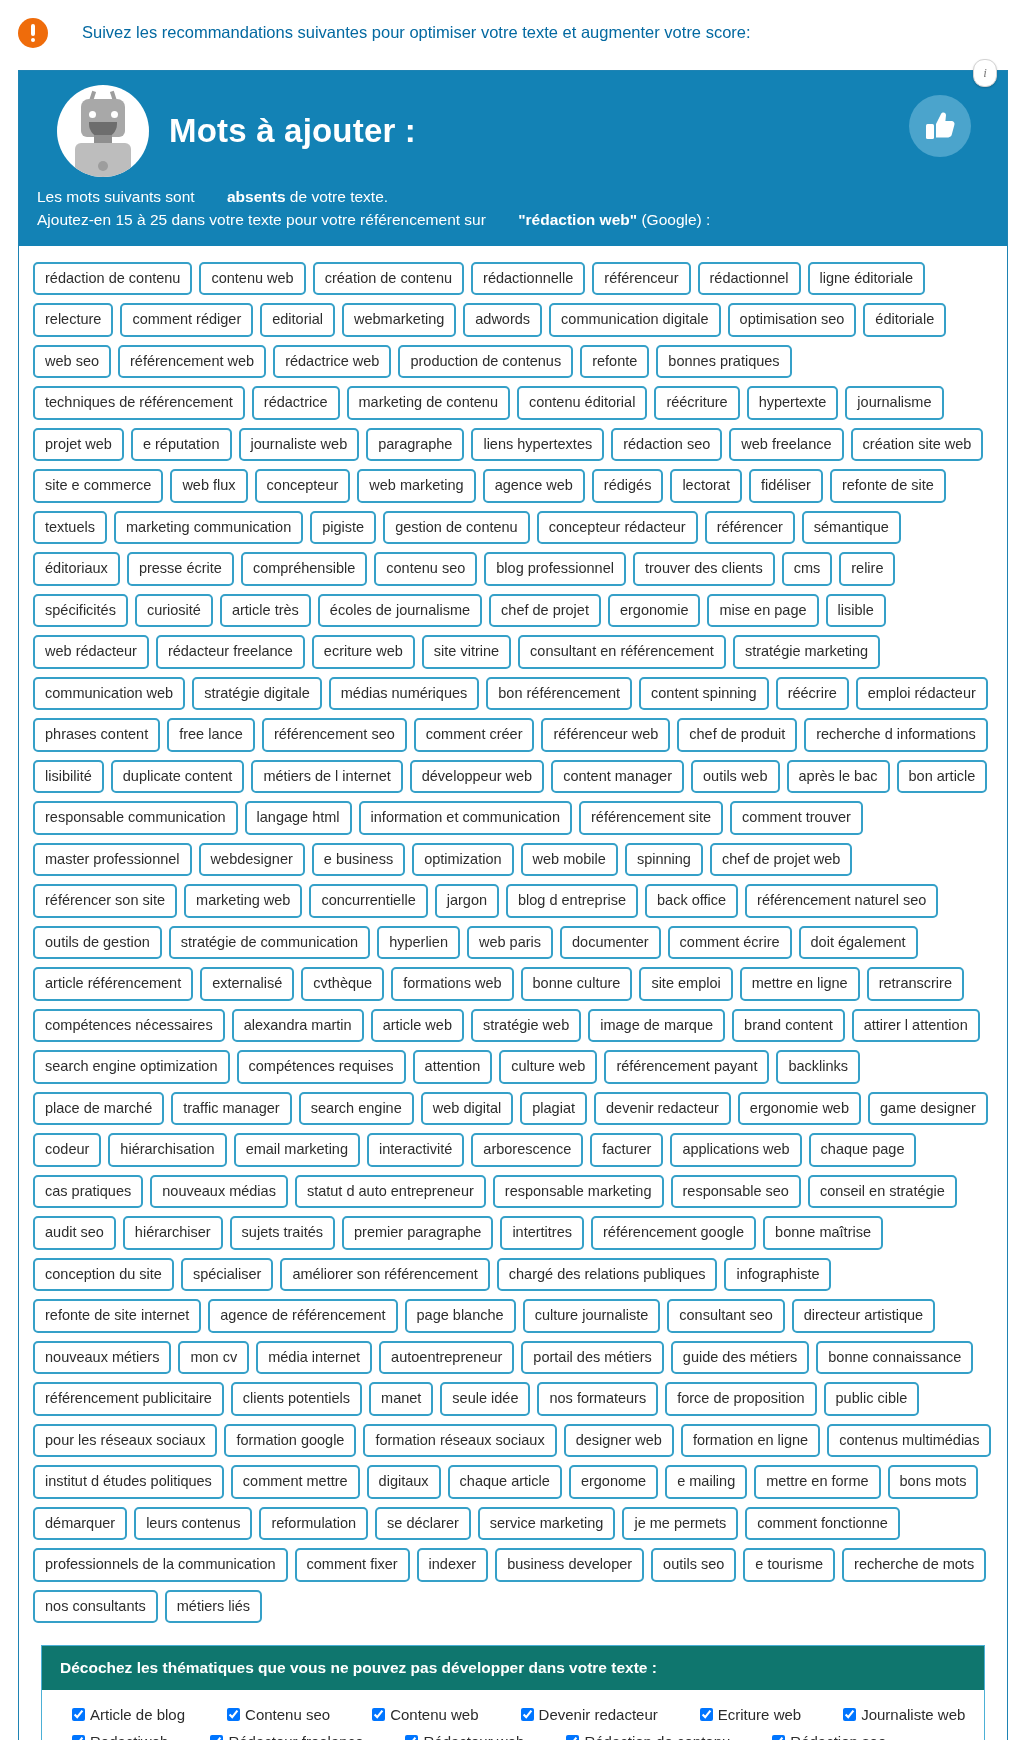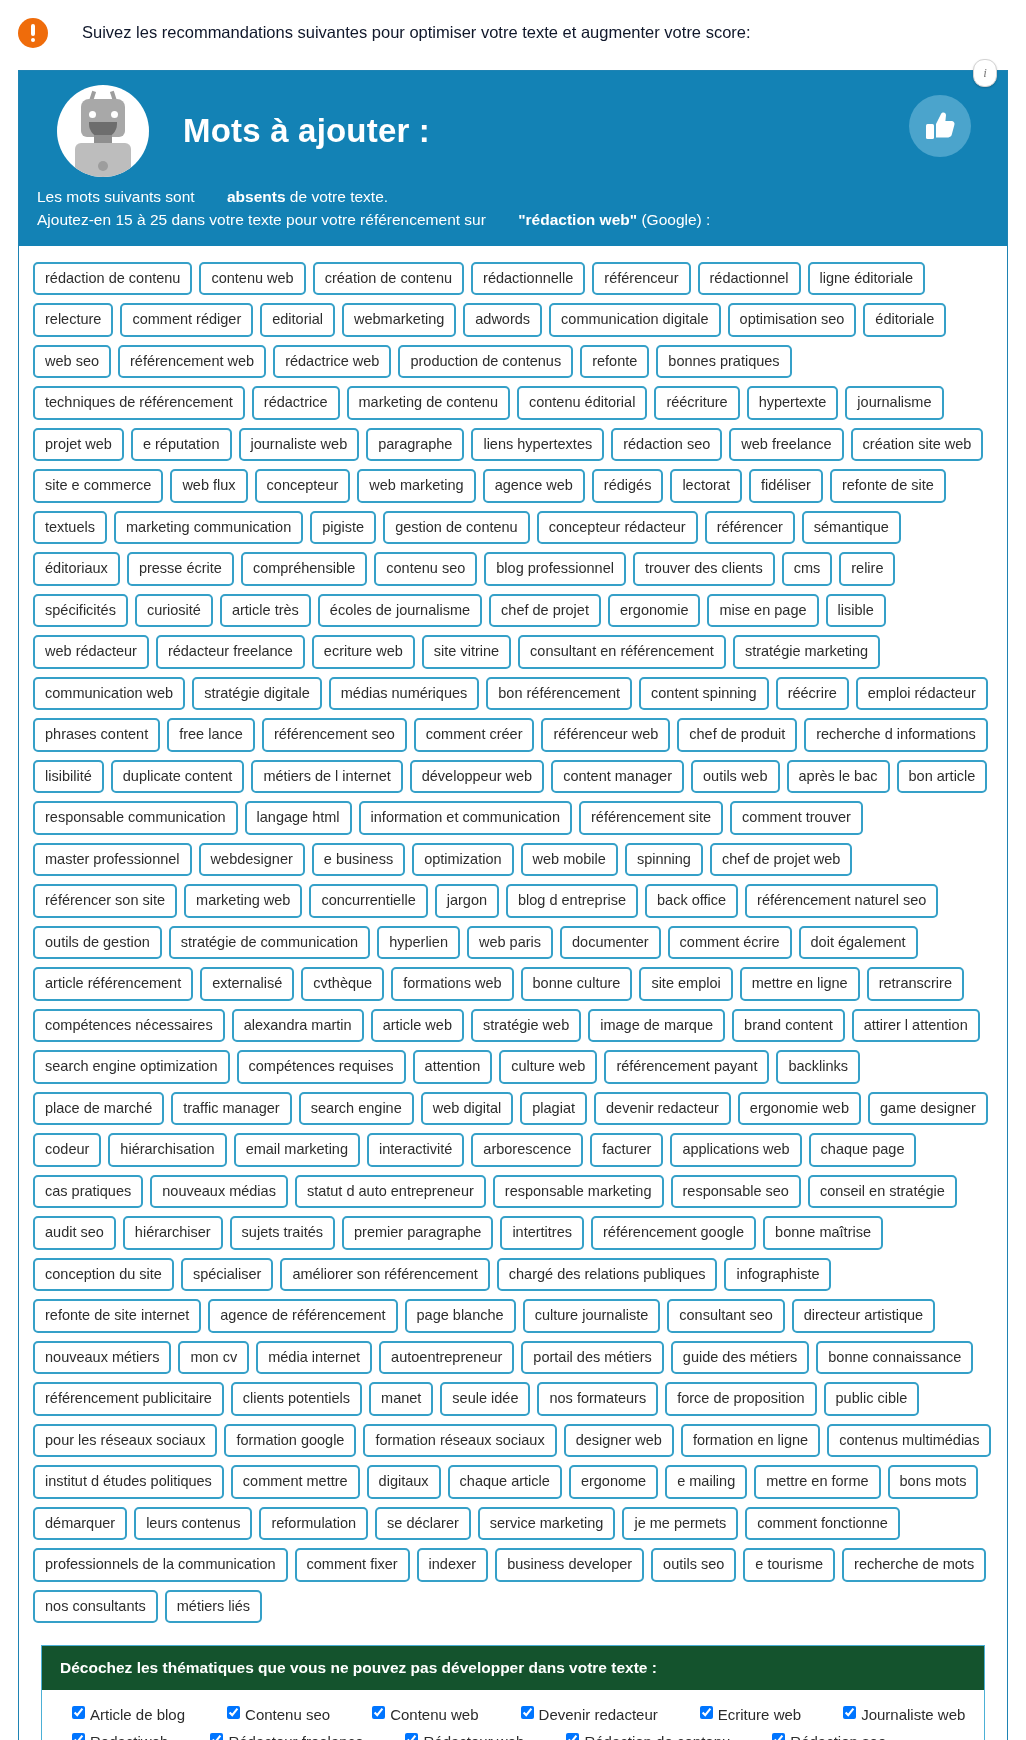--- a/index.html
+++ b/index.html
@@ -53,21 +53,21 @@
     top: 20px;
     margin-left: -2px;
     width: 4px;
     height: 4px;
     border-radius: 50%;
     background: #ffffff;
   }
   .notice-text {
     margin-left: 34px;
     font-size: 16.5px;
-    color: #0f172a;
+    color: #0369a1;
     line-height: 1.3;
   }
 
   
   .card {
     margin: 0 18px 0 18px;
     border: 1px solid #1e83b3;
     background: #ffffff;
     position: relative;
     box-sizing: border-box;
@@ -176,21 +176,21 @@
     top: 76px;
     width: 10px;
     height: 10px;
     border-radius: 50%;
     background: #9d9d9d;
   }
   .banner-title {
     color: #ffffff;
     font-size: 33px;
     font-weight: bold;
-    margin-left: 34px;
+    margin-left: 20px;
     letter-spacing: 0.2px;
   }
   .thumb-wrap {
     position: absolute;
     right: 36px;
     top: 24px;
     width: 62px;
     height: 62px;
     border-radius: 50%;
     background: #4ba4cc;
@@ -232,35 +232,35 @@
 
   
   .themes-outer {
     padding: 8px 22px 26px 22px;
   }
   .themes {
     border: 1px solid #4cb0d6;
     background: #ffffff;
   }
   .themes-head {
-    background: #14532d;
+    background: #0f766e;
     color: #ffffff;
     font-size: 15.5px;
     font-weight: bold;
     padding: 13px 0 13px 18px;
   }
   .themes-body {
     padding: 16px 0 22px 0;
     display: flex;
     flex-wrap: wrap;
     gap: 10px 0;
   }
   .theme-item {
     display: flex;
-    align-items: flex-start;
+    align-items: center;
     font-size: 15px;
     color: #2b2b2b;
     padding: 0 12px 0 30px;
     white-space: nowrap;
     cursor: pointer;
   }
   .theme-item input[type="checkbox"] {
     margin: 0 5px 0 0;
     width: 13px;
     height: 13px;

